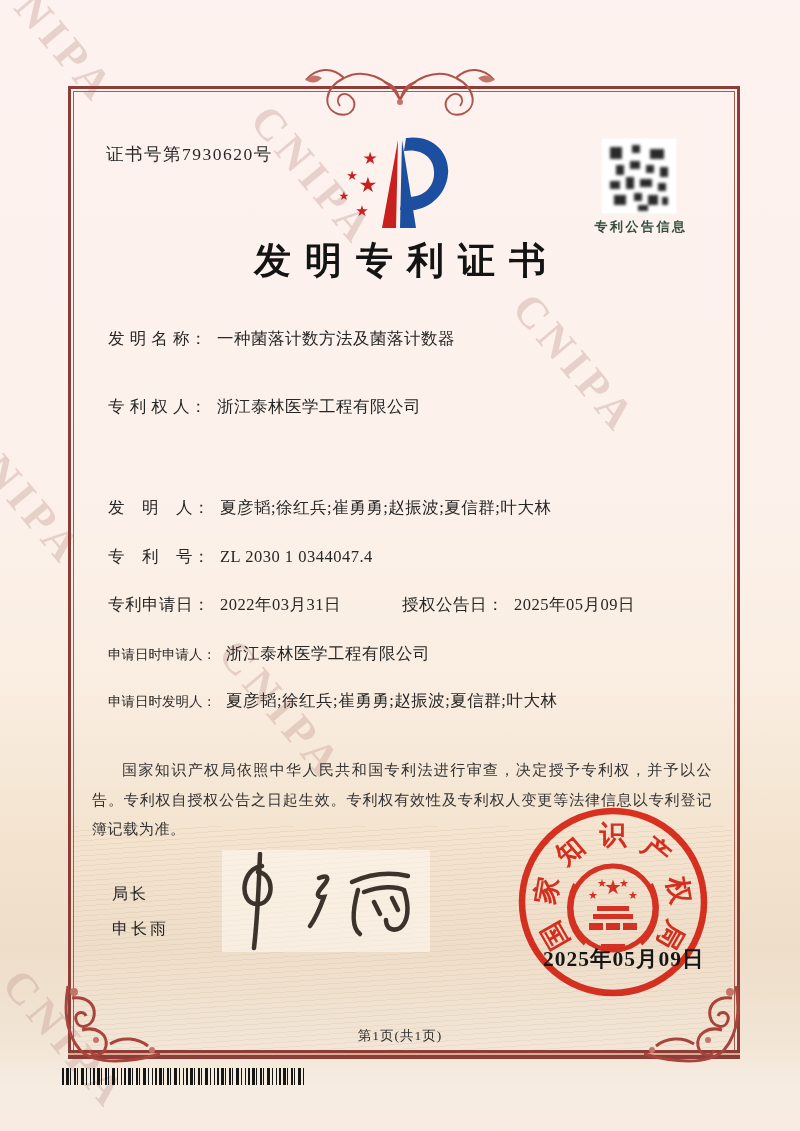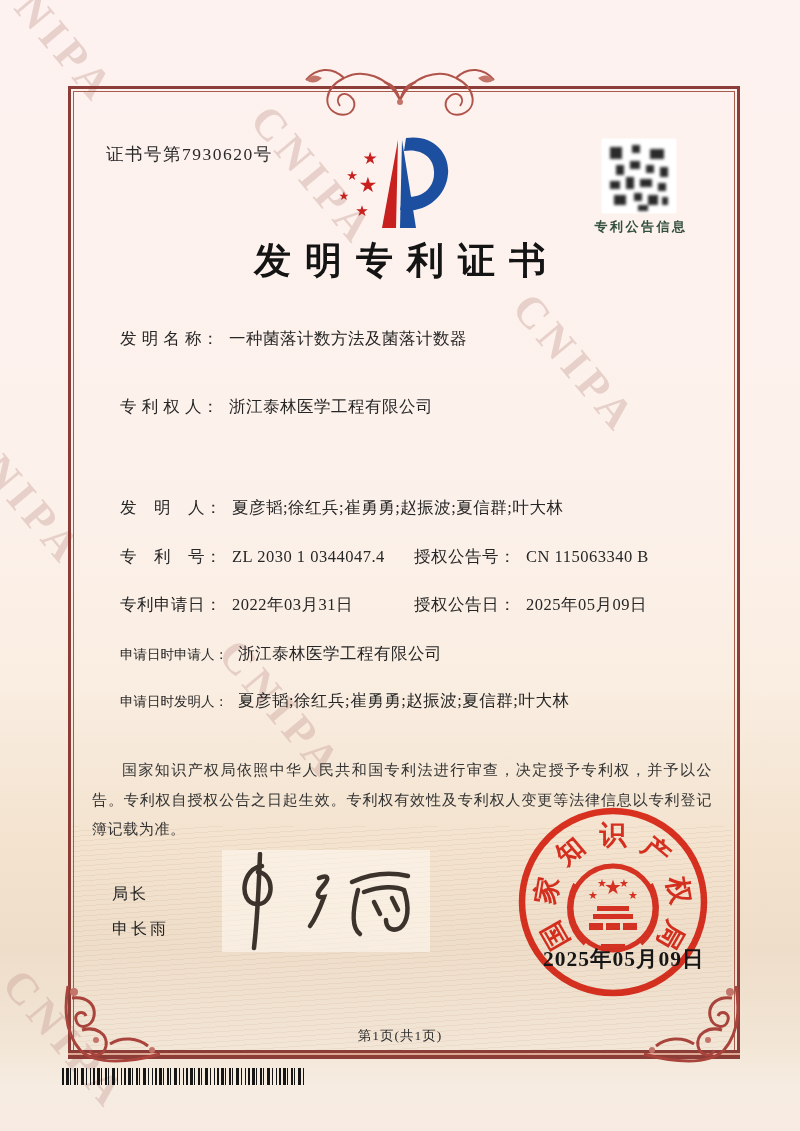--- a/index.html
+++ b/index.html
@@ -15,21 +15,21 @@
   .bottom-band{position:absolute;left:68px;top:1050px;width:672px;height:9px;
     background:linear-gradient(180deg,#8d3d38 0 3px,#dfa893 3px 5px,#8d3d38 5px 100%);}
   .cert-no{position:absolute;left:106px;top:142px;font-size:17.5px;color:#2a2a2a;letter-spacing:1.5px;}
   .qr{position:absolute;left:602px;top:139px;width:74px;height:74px;background:#fff;}
   .qr svg{filter:blur(1.4px);}
   .qr-caption{position:absolute;left:586px;top:218px;width:110px;text-align:center;font-size:13px;
     letter-spacing:2.5px;color:#33503d;font-weight:bold;}
   .logo{position:absolute;left:336px;top:136px;}
   .title{position:absolute;left:0;right:0;top:236px;text-align:center;font-size:37px;font-weight:bold;
     color:#141414;letter-spacing:14px;text-indent:14px;}
-  .row{position:absolute;left:108px;width:600px;font-size:16.5px;color:#262626;letter-spacing:0.5px;white-space:nowrap;margin-left:12px;}
+  .row{position:absolute;left:108px;width:600px;font-size:16.5px;color:#262626;letter-spacing:0.5px;white-space:nowrap;}
   .row .r2{position:absolute;left:294px;}
   .lblsm{font-size:13.5px;letter-spacing:0;}
   .gap{display:inline-block;width:10px;}
   .statement{position:absolute;left:92px;top:756px;width:620px;font-size:15px;line-height:29.5px;
     text-align:justify;text-indent:2em;color:#333;letter-spacing:0.6px;}
   .director-title{position:absolute;left:112px;top:884px;font-size:16px;color:#222;
     font-family:"Liberation Sans","DejaVu Sans",sans-serif;letter-spacing:2px;text-align:right;}
   .director-name{position:absolute;left:112px;top:919px;font-size:16px;color:#222;
     font-family:"Liberation Sans","DejaVu Sans",sans-serif;letter-spacing:3px;}
   .sig-patch{position:absolute;left:222px;top:850px;width:208px;height:102px;background:rgba(255,251,244,0.55);}
@@ -155,21 +155,20 @@
     <span>发 明 名 称：</span><span class="gap"></span><span>一种菌落计数方法及菌落计数器</span>
   </div>
   <div class="row" style="top:396px">
     <span>专 利 权 人：</span><span class="gap"></span><span>浙江泰林医学工程有限公司</span>
   </div>
   <div class="row" style="top:497px">
     <span>发　明　人：</span><span class="gap"></span><span>夏彦韬;徐红兵;崔勇勇;赵振波;夏信群;叶大林</span>
   </div>
   <div class="row" style="top:546px">
     <span>专　利　号：</span><span class="gap"></span><span>ZL 2030 1 0344047.4</span>
-    <span class="r2"><span>授权公告号：</span><span class="gap"></span><span>CN 115063340 B</span></span>
   </div>
   <div class="row" style="top:594px">
     <span>专利申请日：</span><span class="gap"></span><span>2022年03月31日</span>
     <span class="r2"><span>授权公告日：</span><span class="gap"></span><span>2025年05月09日</span></span>
   </div>
   <div class="row" style="top:643px">
     <span class="lblsm">申请日时申请人：</span><span class="gap"></span><span>浙江泰林医学工程有限公司</span>
   </div>
   <div class="row" style="top:690px">
     <span class="lblsm">申请日时发明人：</span><span class="gap"></span><span>夏彦韬;徐红兵;崔勇勇;赵振波;夏信群;叶大林</span>

